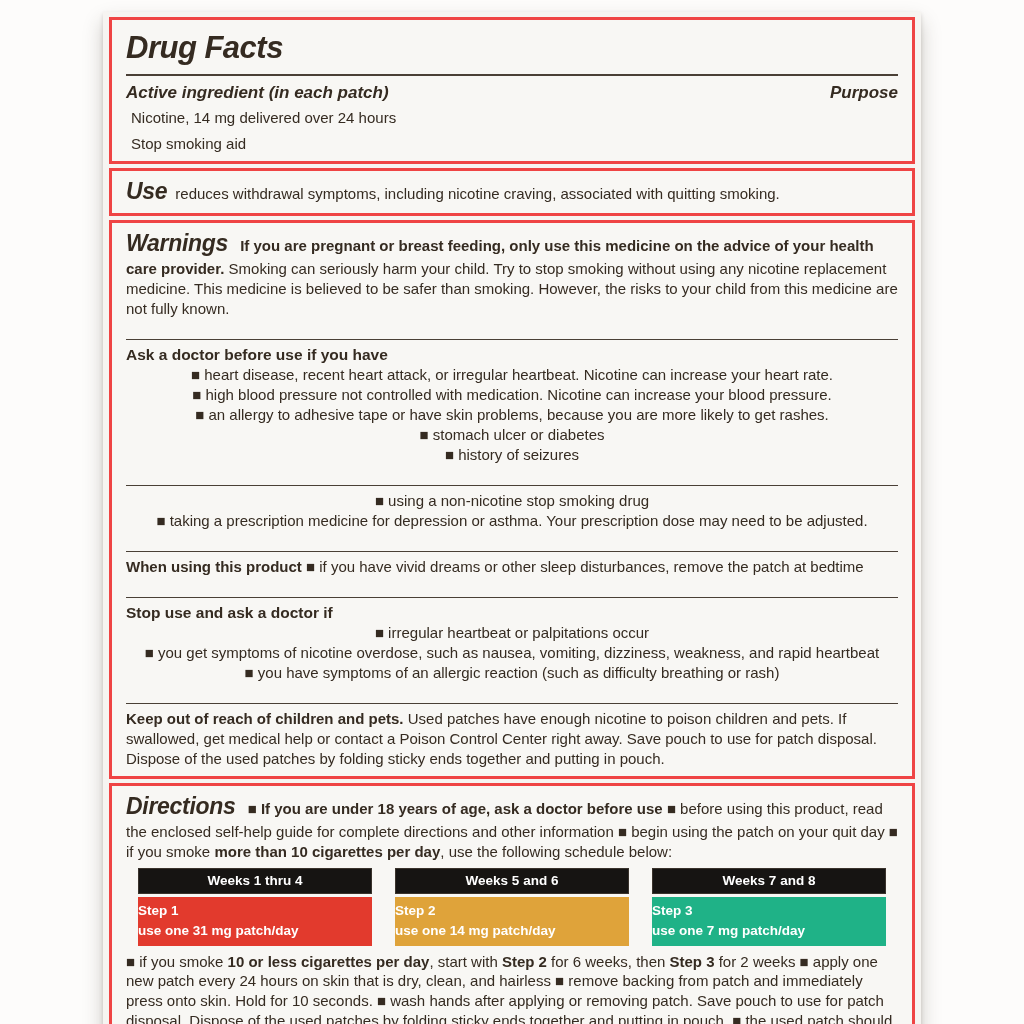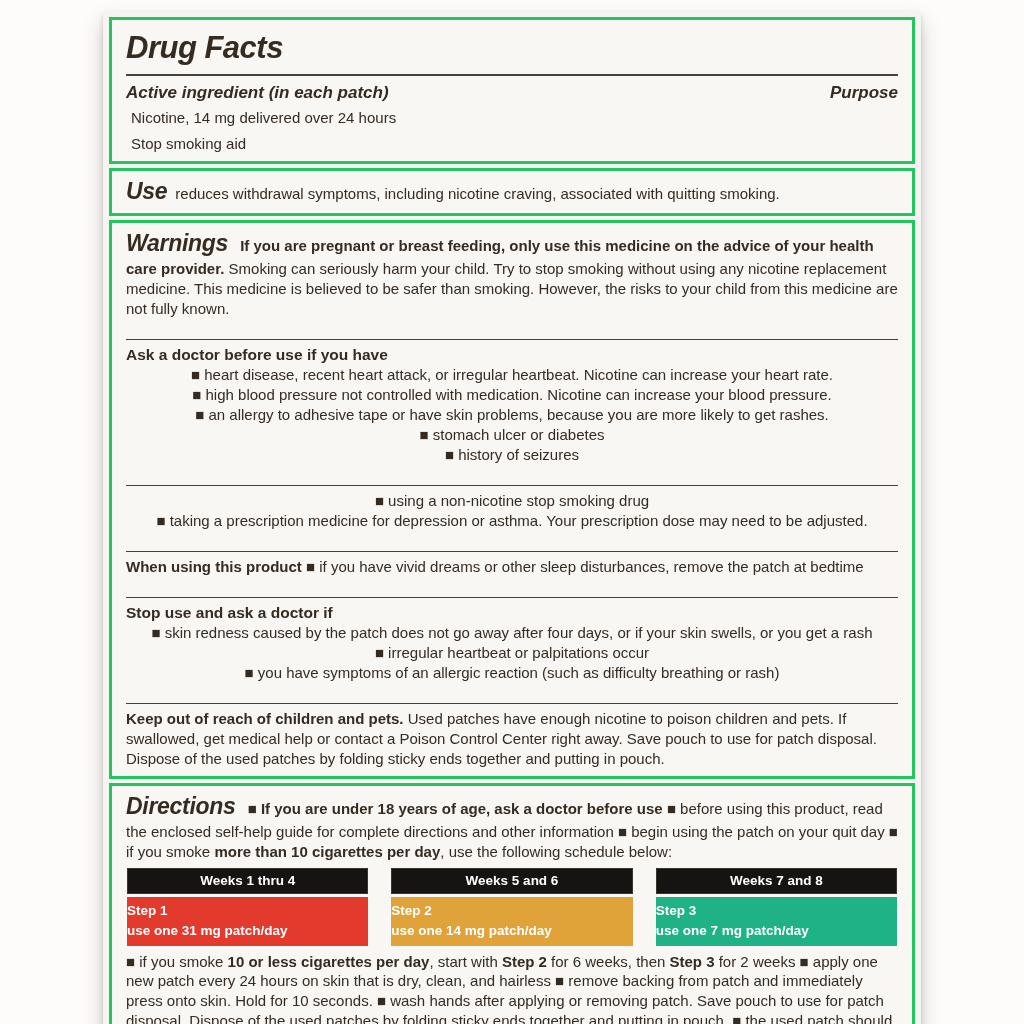--- a/index.html
+++ b/index.html
@@ -12,21 +12,21 @@
   }
   .card{
     width:806px;
     margin:12px auto 0;
     background:#f6f4f1;
     padding:5px 6px 6px;
     box-shadow:0 10px 18px rgba(60,50,40,0.25), 0 2px 4px rgba(60,50,40,0.18);
   }
   .sec{
     background:#f8f7f4;
-    border:3px solid #22c55e;
+    border:3px solid #ef4444;
     padding:5px 14px 7px;
     margin-bottom:4px;
     font-size:15px;
     line-height:1.33;
   }
   .sec:last-child{margin-bottom:0;}
   .df-title{
     font-style:italic;font-weight:700;font-size:31px;
     letter-spacing:-0.5px;
     padding:2px 0 4px;
@@ -35,21 +35,21 @@
   .thin-rule{border-top:1.5px solid #4a4036;margin-top:20px;padding-top:5px;}
   .row-split{display:flex;justify-content:space-between;align-items:flex-end;}
   .h-sub{font-style:italic;font-weight:700;font-size:17px;}
   .leader-row{display:flex;align-items:baseline;margin-top:3px;flex-direction:column;}
   .leader{flex:1;border-bottom:2px dotted #5a5048;margin:0 5px 4px;height:1px;}
   .h-big{font-style:italic;font-weight:700;font-size:23px;letter-spacing:-0.3px;margin-right:8px;white-space:nowrap;}
   .inline-sec{display:flex;align-items:baseline;}
   b{font-weight:700;}
   .sub-head{font-weight:700;font-size:15.5px;}
   .bullet-line{margin:0;text-align:center;}
-  .sched{display:flex;gap:23px;margin:7px 1px 6px;}
+  .sched{display:flex;gap:23px;margin:7px 12px 6px;}
   .sched-col{flex:1;display:flex;flex-direction:column;}
   .sched-head{
     color:#ffffff;font-weight:700;font-size:13.5px;text-align:center;
     padding:3px 0;margin-bottom:3px;border:1px solid #3a332c;
   }
   .sched-cell{
     color:#ffffff;font-weight:700;font-size:13.5px;
     padding:4px 0 5px;line-height:1.45;
   }
   .dir-para{margin-top:6px;}
@@ -102,22 +102,22 @@
         </div>
     </div>
 
     <div class="thin-rule">
       <span><b>When using this product</b><span> ■ if you have vivid dreams or other sleep disturbances, remove the patch at bedtime</span></span>
     </div>
 
     <div class="thin-rule">
       <div class="sub-head">Stop use and ask a doctor if</div>
       <div>
-          <div class="bullet-line"><span>■ skin redness caused by the patch does not go away after four days, or if your skin swells, or you get a rash</span></div>
           <div class="bullet-line"><span>■ irregular heartbeat or palpitations occur</span></div>
+          <div class="bullet-line"><span>■ you get symptoms of nicotine overdose, such as nausea, vomiting, dizziness, weakness, and rapid heartbeat</span></div>
           <div class="bullet-line"><span>■ you have symptoms of an allergic reaction (such as difficulty breathing or rash)</span></div>
         </div>
     </div>
 
     <div class="thin-rule">
       <span><b>Keep out of reach of children and pets.</b><span> Used patches have enough nicotine to poison children and pets. If swallowed, get medical help or contact a Poison Control Center right away. Save pouch to use for patch disposal. Dispose of the used patches by folding sticky ends together and putting in pouch.</span></span>
     </div>
   </div>
 
   <div class="sec">

